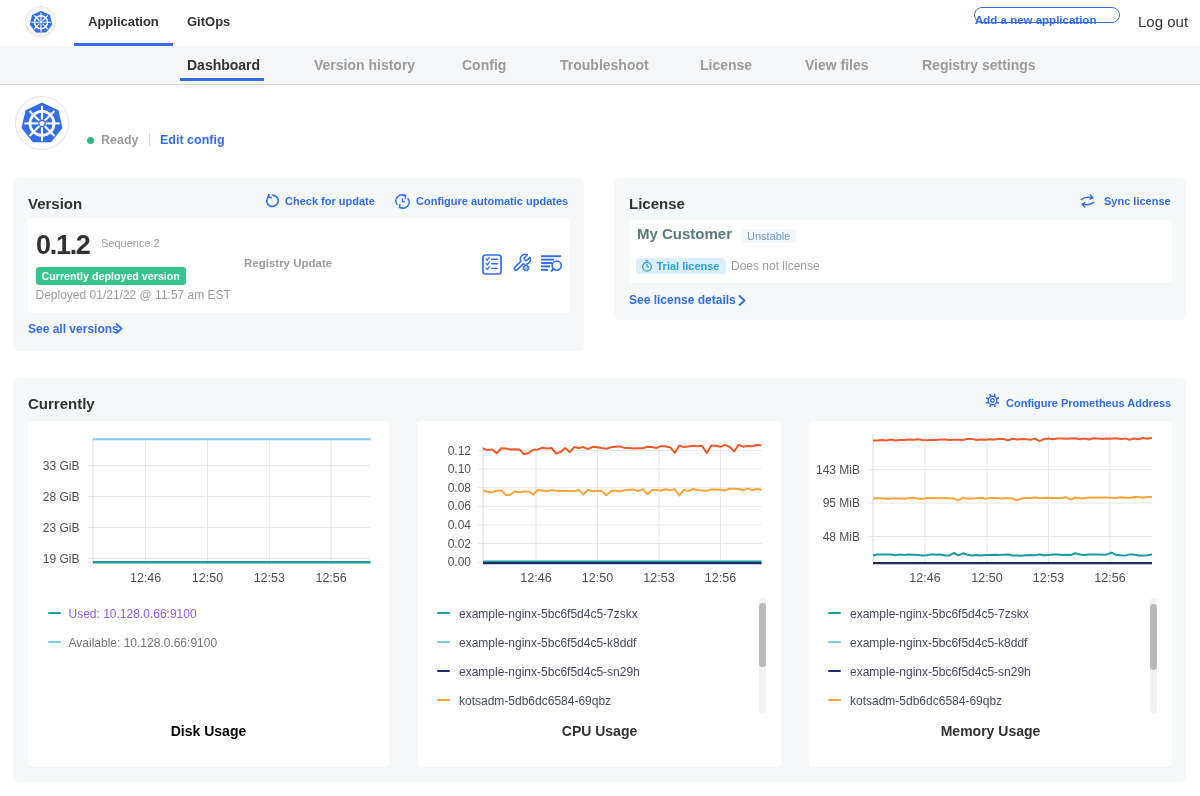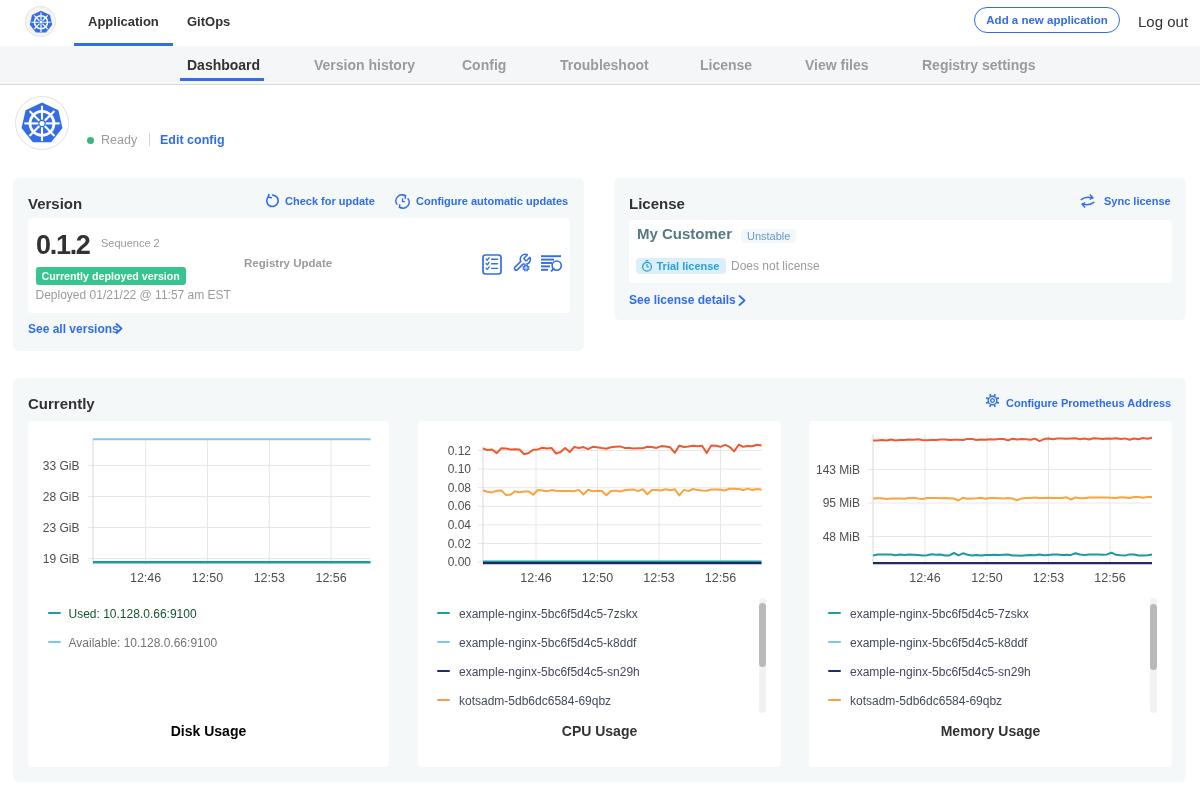--- a/index.html
+++ b/index.html
@@ -30,21 +30,21 @@
         <line x1="11.50" y1="13.80" x2="11.50" y2="21.39" stroke="#fff" stroke-width="1.15"></line>
         <line x1="10.04" y1="13.19" x2="4.67" y2="18.56" stroke="#fff" stroke-width="1.15"></line>
         <line x1="9.43" y1="11.73" x2="1.84" y2="11.73" stroke="#fff" stroke-width="1.15"></line>
         <line x1="10.04" y1="10.27" x2="4.67" y2="4.90" stroke="#fff" stroke-width="1.15"></line>
         <circle cx="11.5" cy="11.73" r="1.38" fill="#fff"></circle>
       </svg>
 </div>
 <div class="abs" style="left:74px;top:0;width:99px;height:46px;border-bottom:3px solid #326de6;"></div>
 <div class="abs" style="left:88px;top:14px;font-size:13px;font-weight:bold;color:#323232;">Application</div>
 <div class="abs" style="left:187px;top:14px;font-size:13px;font-weight:bold;color:#323232;">GitOps</div>
-<div class="abs" style="left:974px;top:7px;width:146px;height:26px;border:1px solid #326de6;border-radius:14px;text-align:center;line-height:24px;font-size:11.5px;font-weight:bold;color:#326de6;">Add a new application</div>
+<div class="abs" style="left:974px;top:7px;width:146px;height:16px;border:1px solid #326de6;border-radius:14px;text-align:left;line-height:24px;font-size:11.5px;font-weight:bold;color:#326de6;">Add a new application</div>
 <div class="abs" style="left:1138px;top:13px;font-size:15px;color:#323232;">Log out</div>
 
 <div class="abs" style="left:0;top:46px;width:1200px;height:39px;background:#f5f6f8;border-bottom:1px solid #d5d8db;"></div>
 <div class="abs" style="left:180px;top:46px;width:84px;height:34.5px;border-bottom:3px solid #326de6;"></div>
 <div class="abs" style="left:187px;top:57px;font-size:14px;font-weight:bold;color:#323232;">Dashboard</div>
 <div class="abs gray" style="left:314px;top:57px;font-size:14px;font-weight:bold;">Version history</div>
 <div class="abs gray" style="left:462px;top:57px;font-size:14px;font-weight:bold;">Config</div>
 <div class="abs gray" style="left:560px;top:57px;font-size:14px;font-weight:bold;">Troubleshoot</div>
 <div class="abs gray" style="left:700px;top:57px;font-size:14px;font-weight:bold;">License</div>
 <div class="abs gray" style="left:805px;top:57px;font-size:14px;font-weight:bold;">View files</div>
@@ -59,21 +59,21 @@
         <line x1="24.78" y1="21.42" x2="38.64" y2="21.42" stroke="#fff" stroke-width="2.10"></line>
         <line x1="23.67" y1="24.09" x2="33.47" y2="33.89" stroke="#fff" stroke-width="2.10"></line>
         <line x1="21.00" y1="25.20" x2="21.00" y2="39.06" stroke="#fff" stroke-width="2.10"></line>
         <line x1="18.33" y1="24.09" x2="8.53" y2="33.89" stroke="#fff" stroke-width="2.10"></line>
         <line x1="17.22" y1="21.42" x2="3.36" y2="21.42" stroke="#fff" stroke-width="2.10"></line>
         <line x1="18.33" y1="18.75" x2="8.53" y2="8.95" stroke="#fff" stroke-width="2.10"></line>
         <circle cx="21.0" cy="21.42" r="2.52" fill="#fff"></circle>
       </svg>
 </div>
 <div class="abs" style="left:87px;top:137px;width:7px;height:7px;border-radius:50%;background:#36b780;"></div>
-<div class="abs gray" style="left:101px;top:133px;font-size:12.5px;font-weight:400;">Ready</div>
+<div class="abs gray" style="left:101px;top:133px;font-size:12.5px;font-weight:700;">Ready</div>
 <div class="abs" style="left:149px;top:133px;width:1px;height:13px;background:#d4d4d4;"></div>
 <div class="abs" style="left:160px;top:133px;font-size:12.5px;font-weight:bold;color:#326de6;">Edit config</div>
 
 <div class="card" style="left:13px;top:178px;width:571px;height:173px;"></div>
 <div class="abs hd" style="left:28px;top:195px;">Version</div>
 <div class="abs" style="left:265px;top:194px;width:14px;height:14px;">
       <svg width="14" height="14" viewBox="0 0 14 14">
         <path d="M3.4 2.8 A5.7 5.7 0 1 0 7.5 1.1" fill="none" stroke="#326de6" stroke-width="1.6" stroke-linecap="round"></path>
         <path d="M3.9 0.2 L3.3 3.0 L6.2 3.7" fill="none" stroke="#326de6" stroke-width="1.6" stroke-linecap="round" stroke-linejoin="round"></path>
       </svg>
@@ -258,21 +258,21 @@
       <text x="51" y="52.5" text-anchor="end" font-size="12" fill="#4e4e4e">143 MiB</text>
       <text x="51" y="86.0" text-anchor="end" font-size="12" fill="#4e4e4e">95 MiB</text>
       <text x="51" y="119.5" text-anchor="end" font-size="12" fill="#4e4e4e">48 MiB</text>
       <text x="116.0" y="160.5" text-anchor="middle" font-size="12.5" fill="#4e4e4e">12:46</text>
       <text x="178.0" y="160.5" text-anchor="middle" font-size="12.5" fill="#4e4e4e">12:50</text>
       <text x="239.5" y="160.5" text-anchor="middle" font-size="12.5" fill="#4e4e4e">12:53</text>
       <text x="301.0" y="160.5" text-anchor="middle" font-size="12.5" fill="#4e4e4e">12:56</text>
     </svg>
 
 <div class="abs" style="left:47.5px;top:611.5px;width:13px;height:2.5px;border-radius:2px;background:#179fa4;"></div>
-<div class="abs" style="left:68.5px;top:606.5px;font-size:12px;color:#14532d;">Used: 10.128.0.66:9100</div>
+<div class="abs" style="left:68.5px;top:606.5px;font-size:12px;color:#8b5cf6;">Used: 10.128.0.66:9100</div>
 <div class="abs" style="left:47.5px;top:640.5px;width:13px;height:2.5px;border-radius:2px;background:#7cc8ea;"></div>
 <div class="abs" style="left:68.5px;top:635.5px;font-size:12px;color:#737373;">Available: 10.128.0.66:9100</div>
 
 <div class="abs" style="left:437px;top:611.5px;width:13px;height:2.5px;border-radius:2px;background:#179fa4;"></div>
 <div class="abs" style="left:459px;top:606.5px;font-size:12px;color:#44495c;">example-nginx-5bc6f5d4c5-7zskx</div>
 <div class="abs" style="left:437px;top:640.5px;width:13px;height:2.5px;border-radius:2px;background:#7cc8ea;"></div>
 <div class="abs" style="left:459px;top:635.5px;font-size:12px;color:#44495c;">example-nginx-5bc6f5d4c5-k8ddf</div>
 <div class="abs" style="left:437px;top:669.5px;width:13px;height:2.5px;border-radius:2px;background:#1f2d6e;"></div>
 <div class="abs" style="left:459px;top:664.5px;font-size:12px;color:#44495c;">example-nginx-5bc6f5d4c5-sn29h</div>
 <div class="abs" style="left:437px;top:698.5px;width:13px;height:2.5px;border-radius:2px;background:#fb9b44;"></div>

